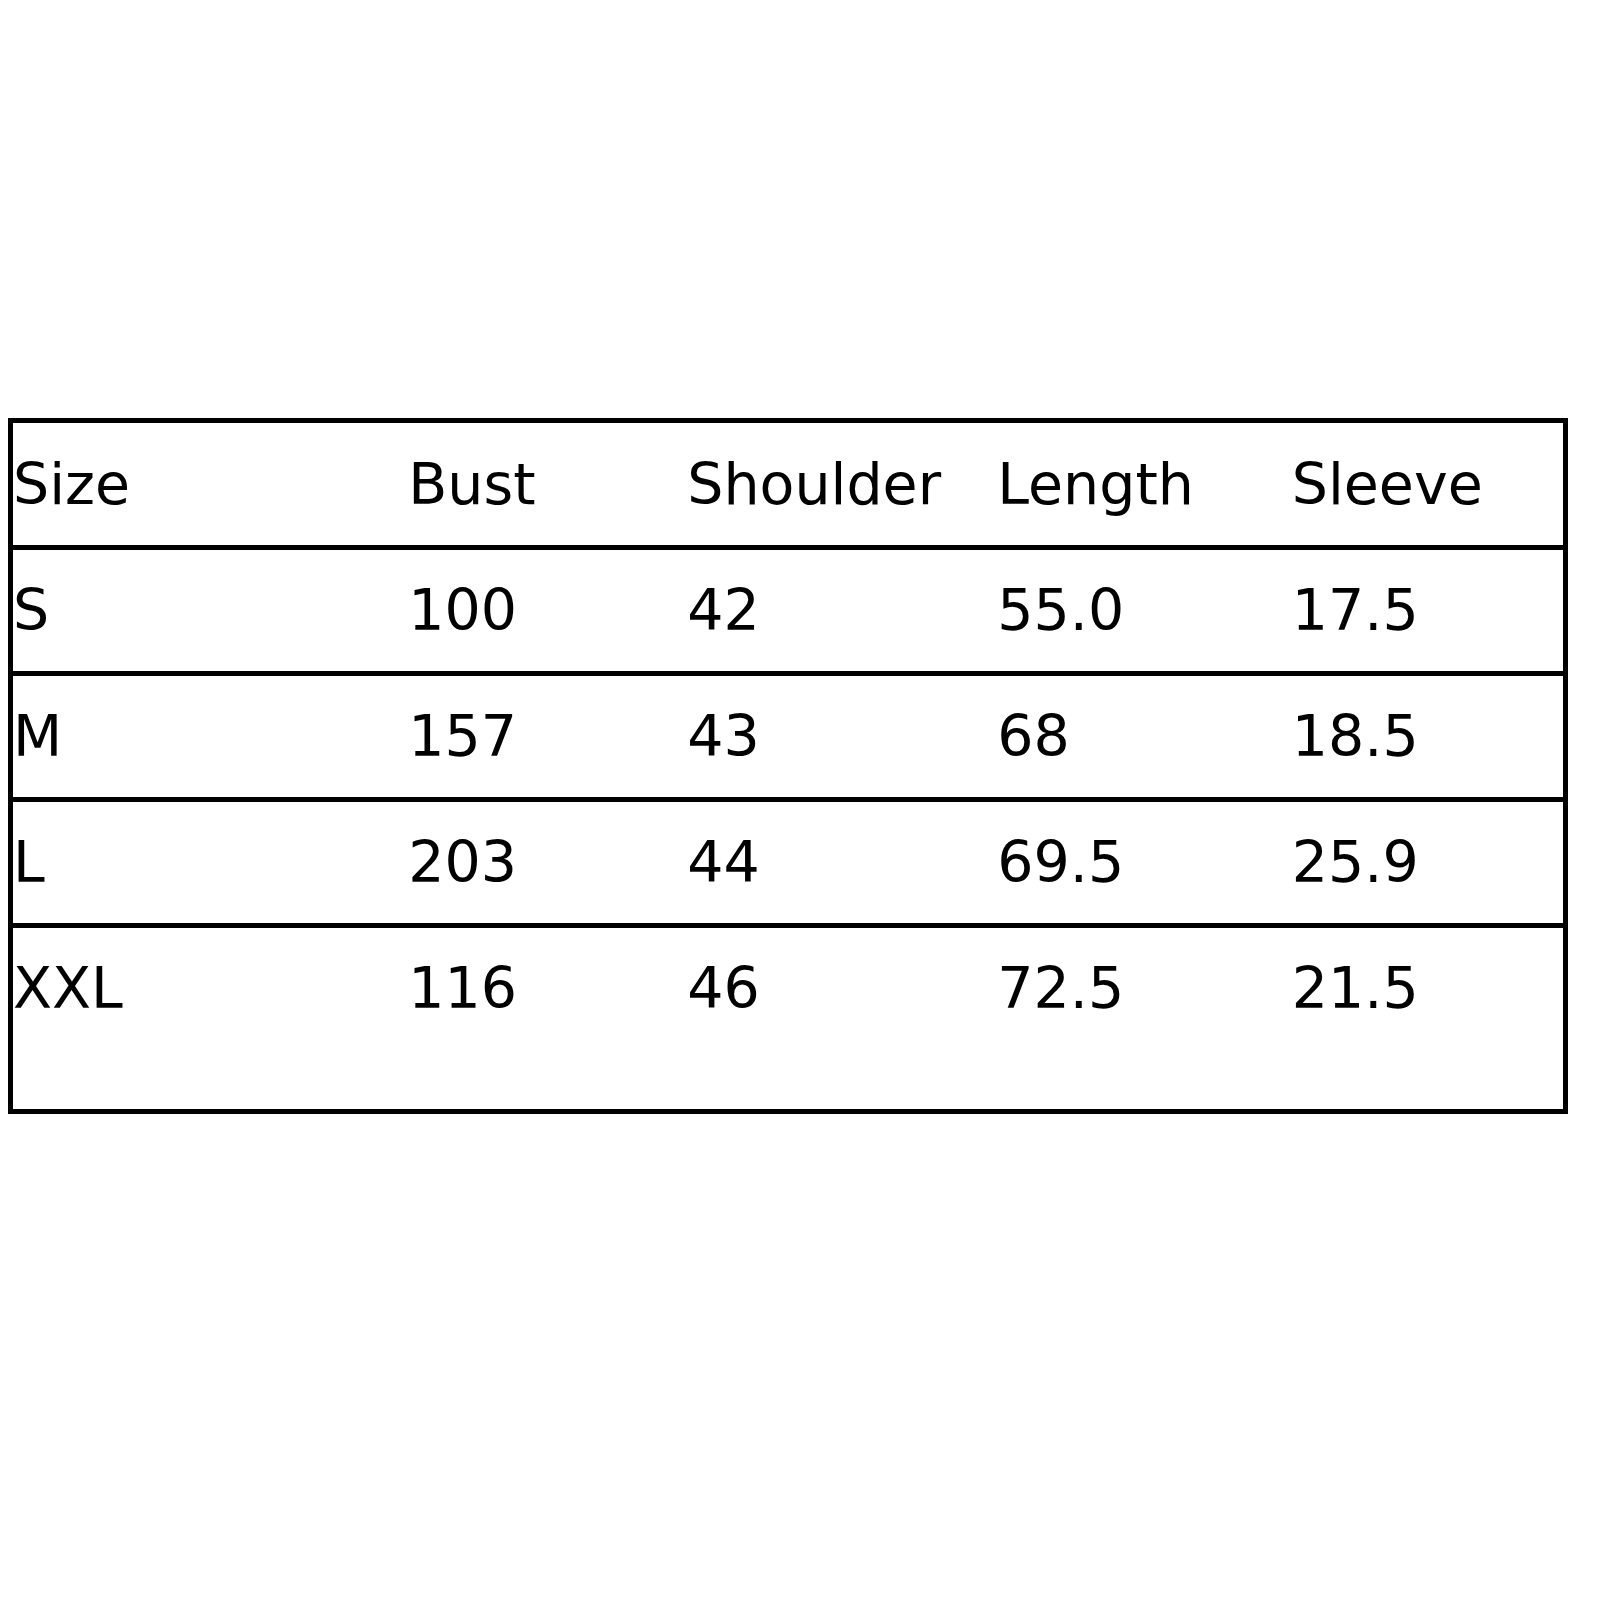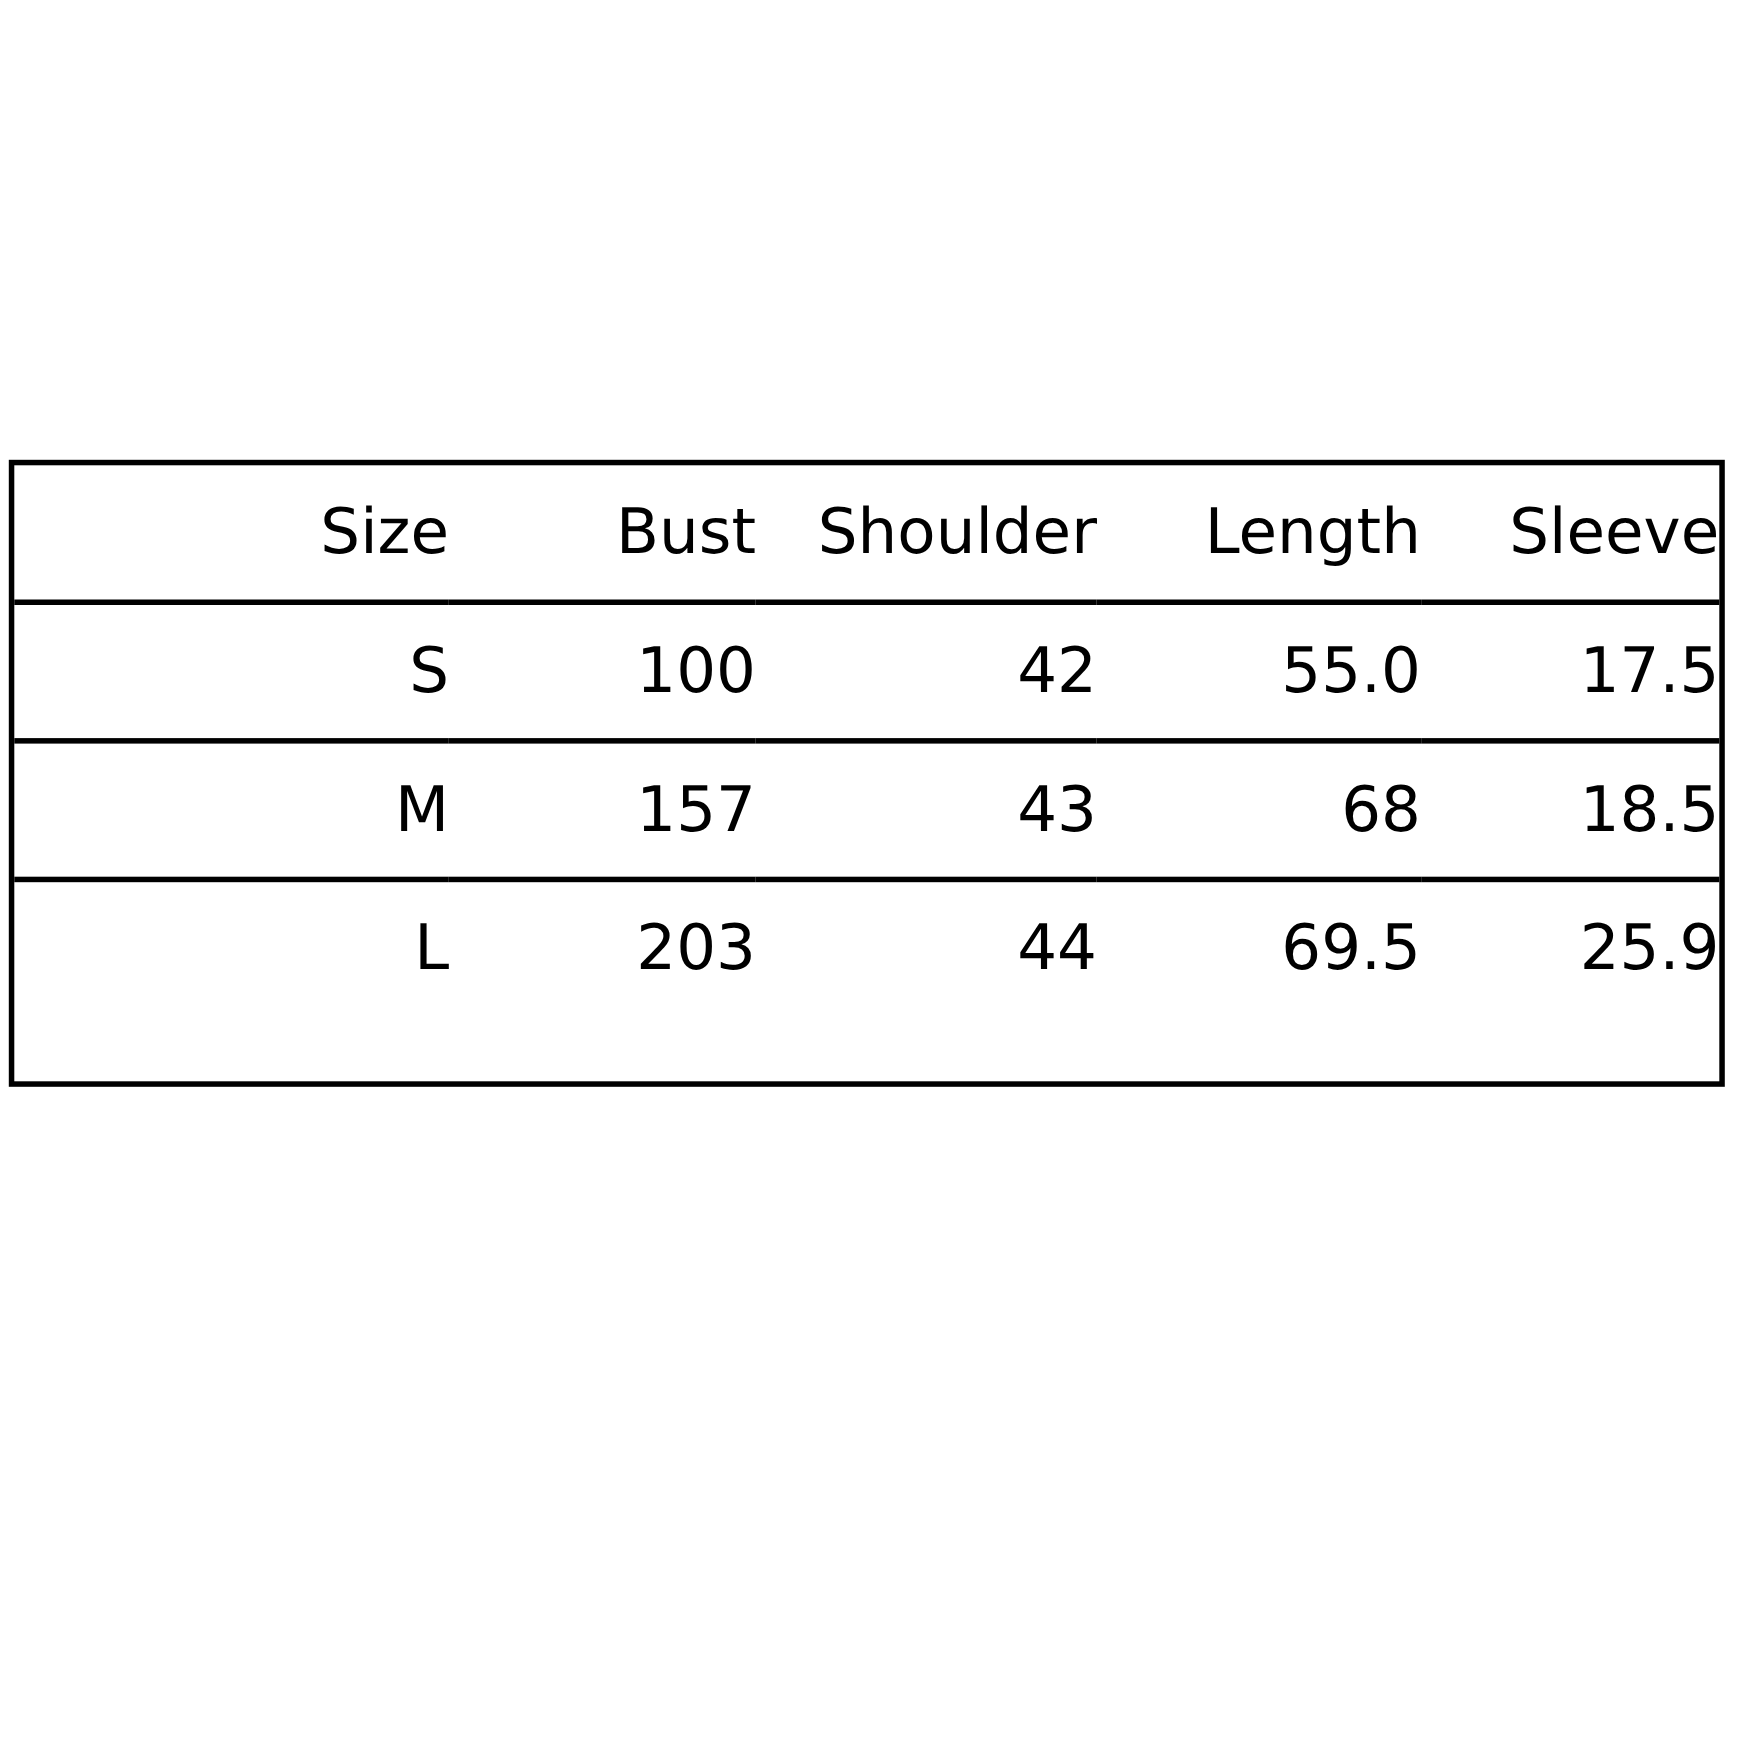--- a/index.html
+++ b/index.html
@@ -36,21 +36,21 @@
   }
 
   table.size-chart {
     width: 100%;
     border-collapse: collapse;
     table-layout: fixed;
   }
 
   table.size-chart th,
   table.size-chart td {
-    text-align: right;
+    text-align: left;
     vertical-align: middle;
     font-weight: 400;
     color: #000000;
     padding: 0;
   }
 
   
   col.c-size     { width: 25.5%; }
   col.c-bust     { width: 18.0%; }
   col.c-shoulder { width: 20.0%; }
@@ -118,18 +118,25 @@
           <td>68</td>
           <td>18.5</td>
         </tr>
         <tr class="data-row">
           <td>L</td>
           <td>203</td>
           <td>44</td>
           <td>69.5</td>
           <td>25.9</td>
         </tr>
+        <tr class="data-row">
+          <td>XXL</td>
+          <td>116</td>
+          <td>46</td>
+          <td>72.5</td>
+          <td>21.5</td>
+        </tr>
       </tbody>
     </table>
     <div class="chart-bottom-pad"></div>
   </div>
 
 </div>
 
 </body></html>

